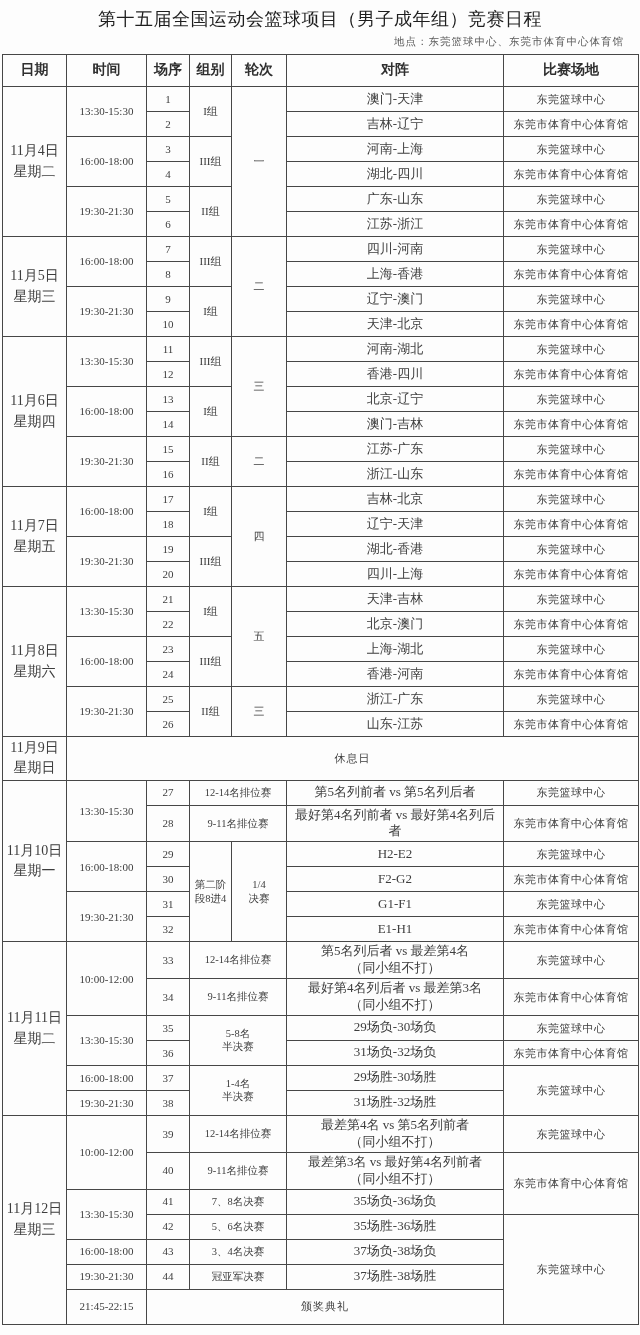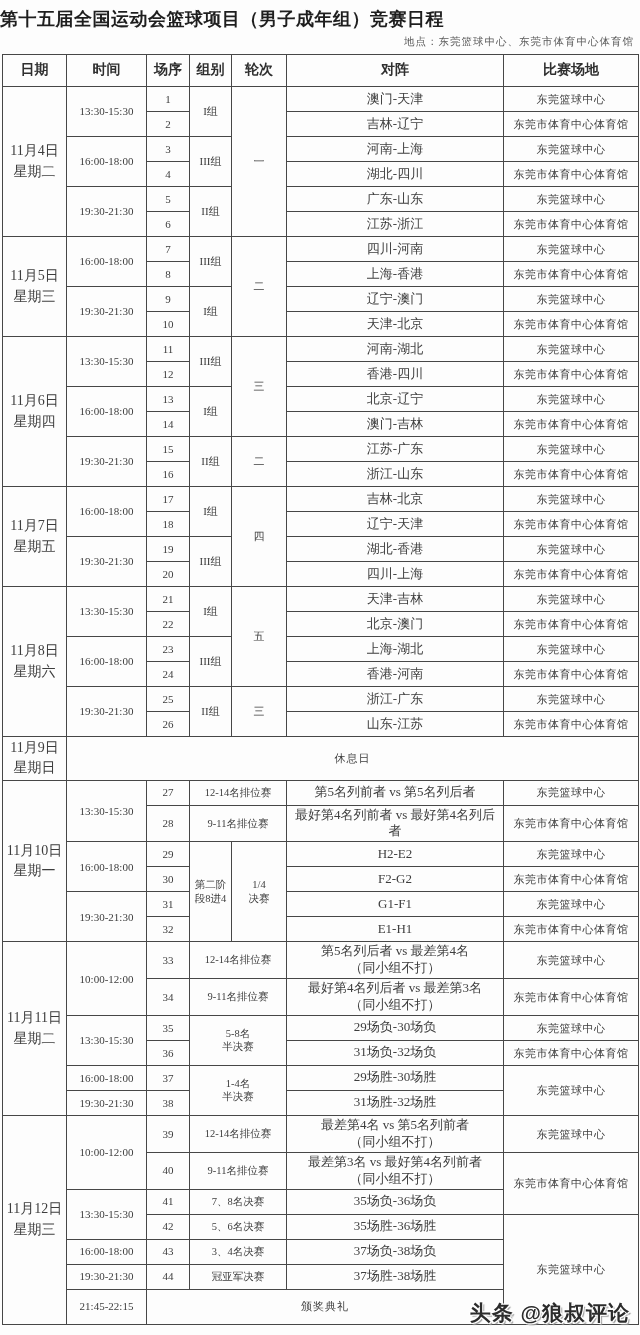--- a/index.html
+++ b/index.html
@@ -10,31 +10,31 @@
   }
   .page {
     position:relative;
     width:640px;
     height:1335px;
     overflow:hidden;
     background:#fdfdfd;
   }
   .title {
     margin:7px 0 4px 0;
-    text-align:left;
+    text-align:center;
     font-size:18px;
-    font-weight:bold;
+    font-weight:normal;
     color:#1e1e1e;
     letter-spacing:0.5px;
   }
   .loc {
     text-align:right;
     font-size:10.5px;
     color:#5a5a5a;
-    padding-right:6px;
+    padding-right:16px;
     margin:0 0 5px 0;
     letter-spacing:1px;
   }
   table.sched {
     border-collapse:collapse;
     table-layout:fixed;
     width:636px;
     margin:0 0 0 2px;
   }
   .sched th, .sched td {
@@ -411,14 +411,13 @@
           <td colspan="2" class="g">冠亚军决赛</td>
           <td class="m">37场胜-38场胜</td>
         </tr>
         <tr>
           <td>21:45-22:15</td>
           <td colspan="4" class="ceremony">颁奖典礼</td>
         </tr>
       </tbody>
   </table>
 
-  <div class="watermark">头条 @狼叔评论</div>
 </div>
 
 </body></html>

